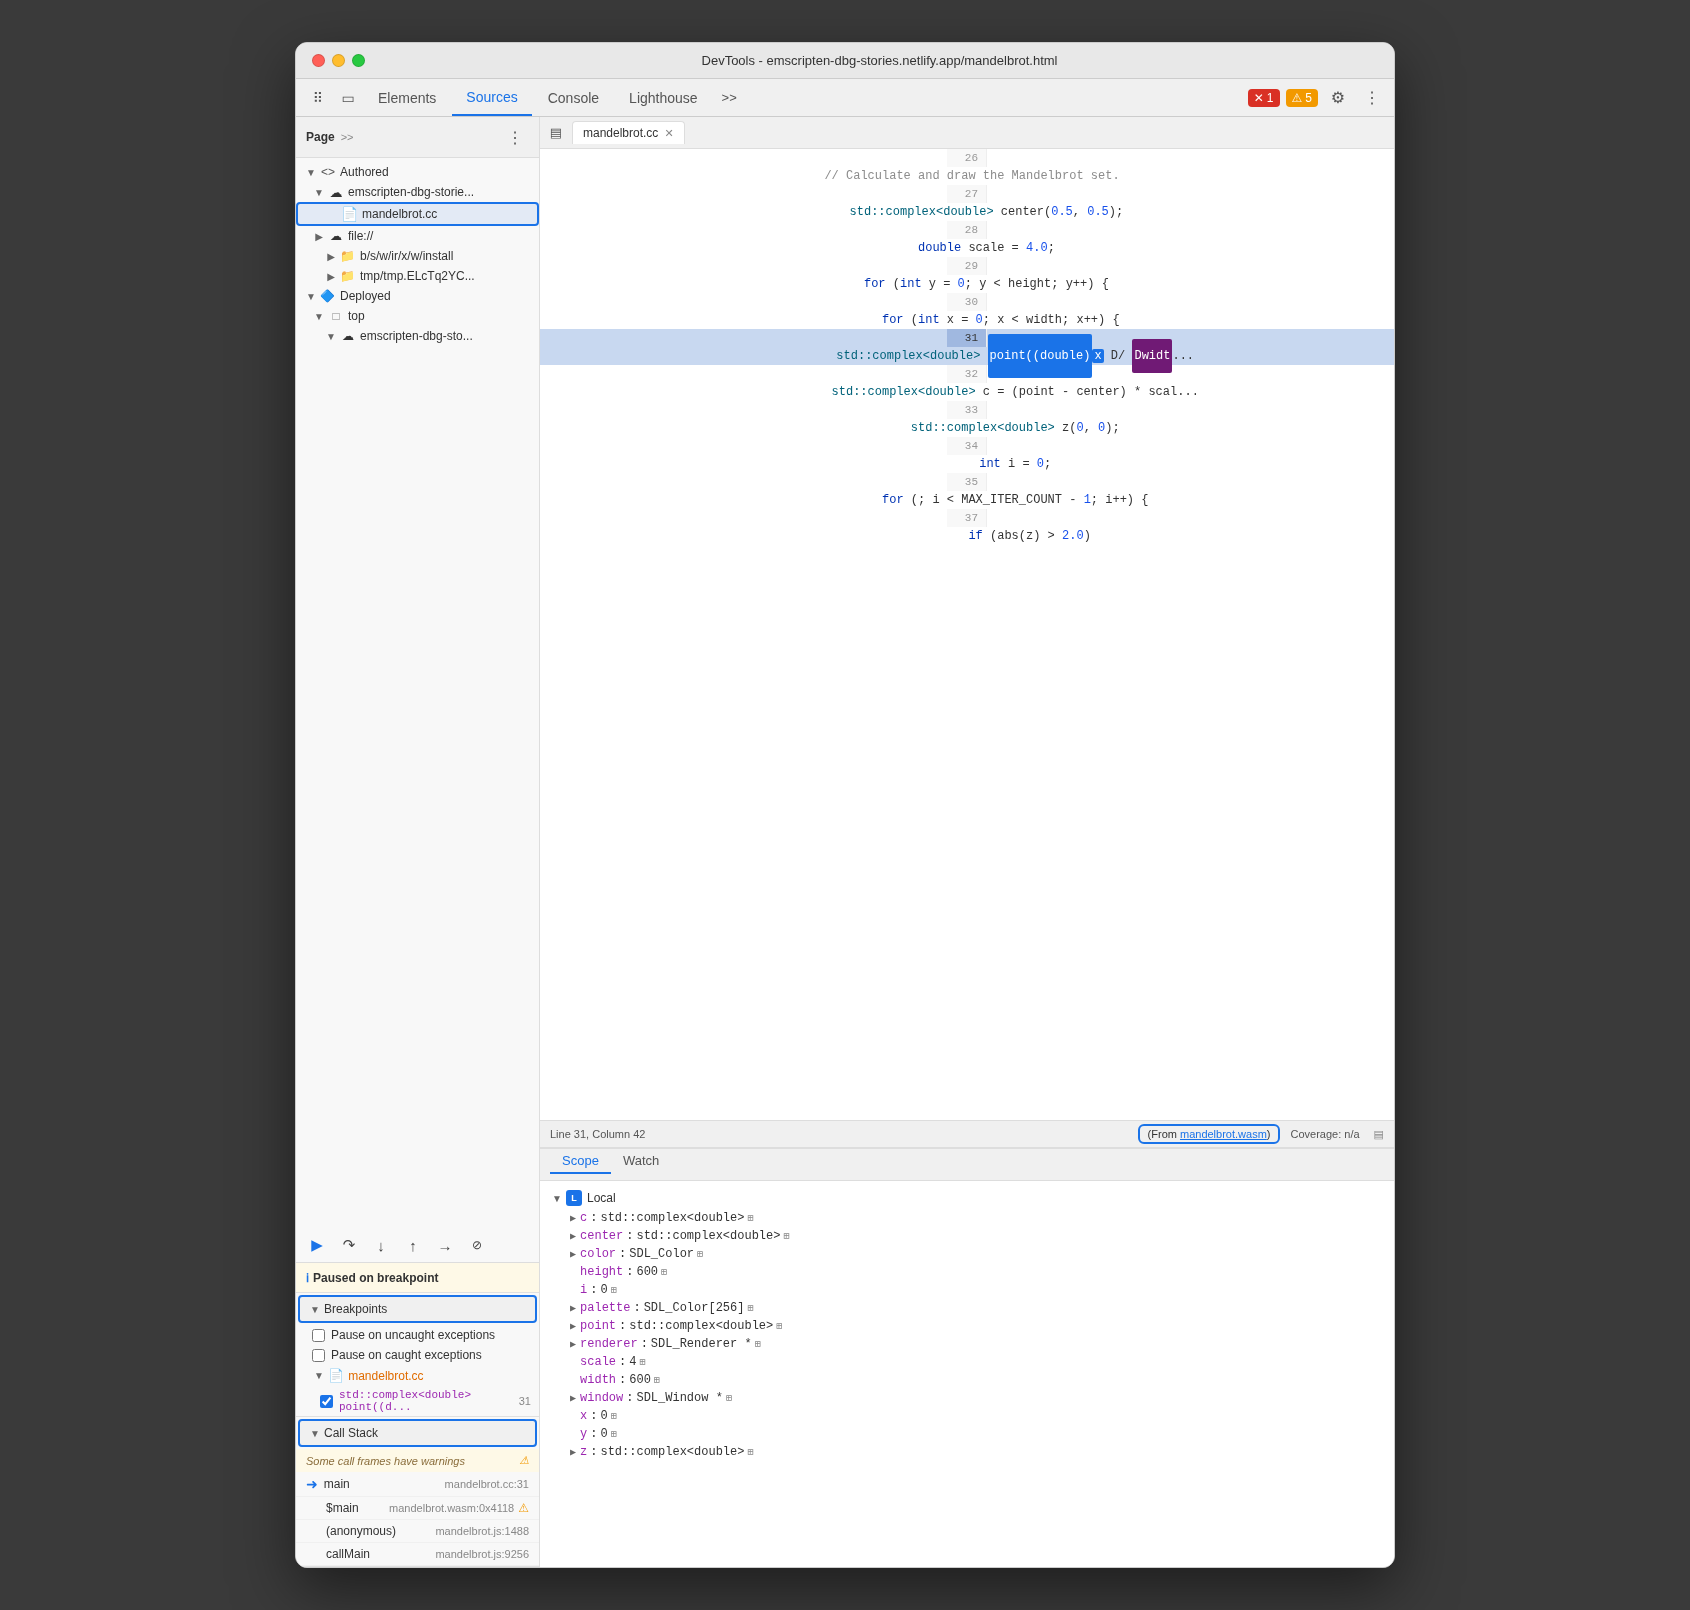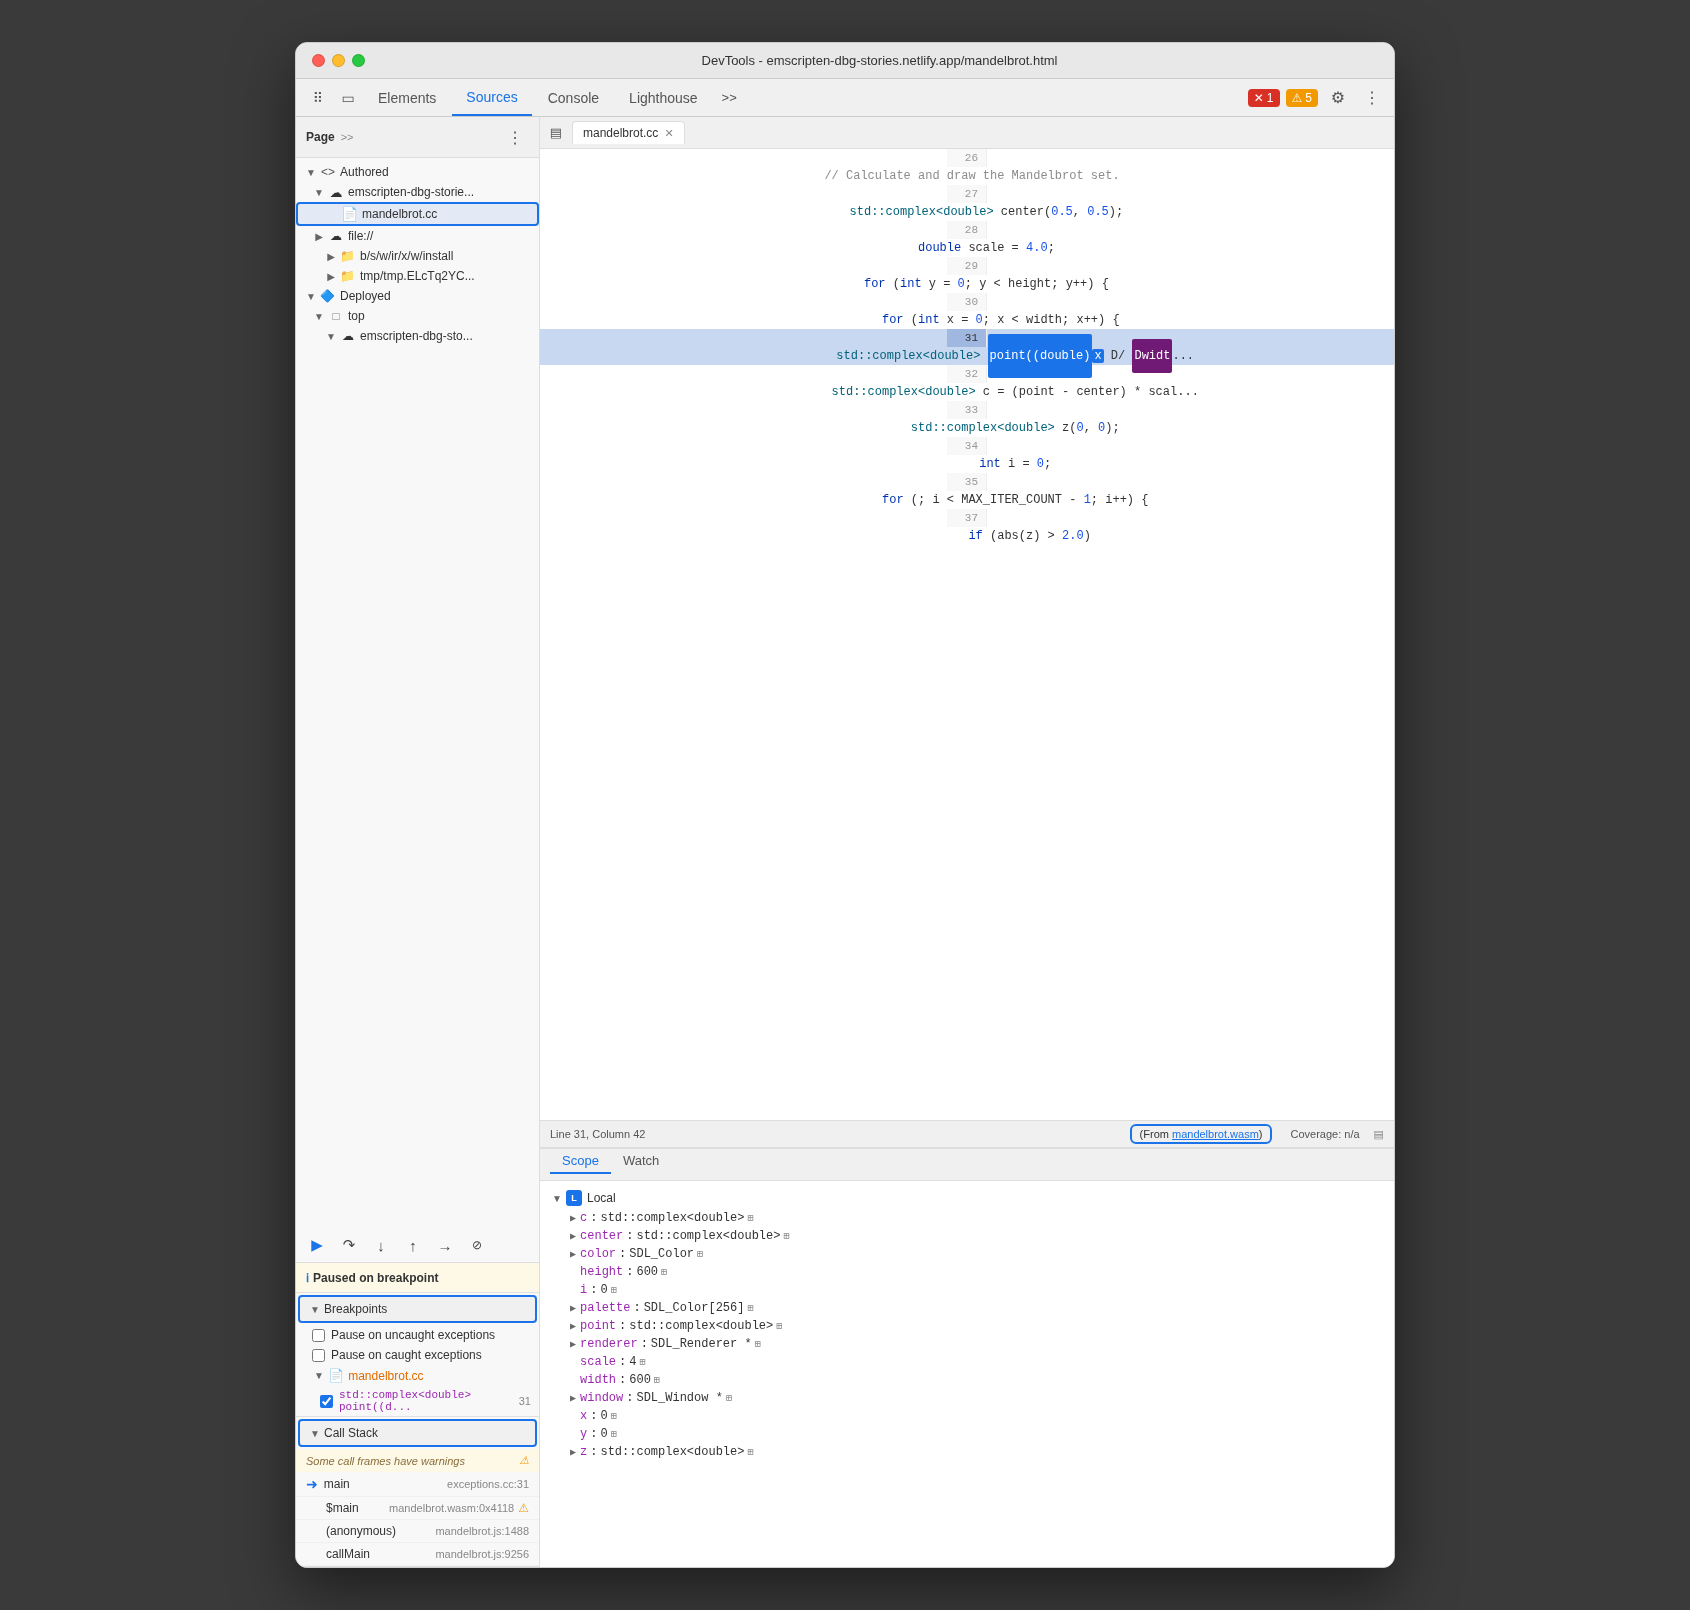--- a/index.html
+++ b/index.html
@@ -397,21 +397,21 @@
       color: #555;
       gap: 10px;
     }
     .from-badge {
       border: 2px solid #1a73e8;
       border-radius: 6px;
       padding: 2px 8px;
       font-size: 11px;
       color: #333;
       margin-left: auto;
-      margin-right: 8px;
+      margin-right: 0;
     }
     .from-badge a {
       color: #1a73e8;
       text-decoration: underline;
     }
     .bottom-panel {
       height: 420px;
       border-top: 2px solid #ddd;
       display: flex;
       flex-direction: column;
@@ -622,21 +622,21 @@
           <span class="tree-arrow">▼</span>
           <span>Call Stack</span>
         </div>
         <div class="callstack-warning">
           <span style="font-style:italic;color:#8a6d3b;">Some call frames have warnings</span>
           <span class="warn-icon">⚠</span>
         </div>
         <div class="call-frame">
           <span class="frame-arrow">➜</span>
           <span class="call-frame-name">main</span>
-          <span class="call-frame-loc">exceptions.cc:31</span>
+          <span class="call-frame-loc">mandelbrot.cc:31</span>
         </div>
         <div class="call-frame">
           <span style="width:20px;display:inline-block;"></span>
           <span class="call-frame-name">$main</span>
           <span class="call-frame-loc">mandelbrot.wasm:0x4118</span>
           <span class="warn-icon" style="margin-left:4px;">⚠</span>
         </div>
         <div class="call-frame">
           <span style="width:20px;display:inline-block;"></span>
           <span class="call-frame-name">(anonymous)</span>

